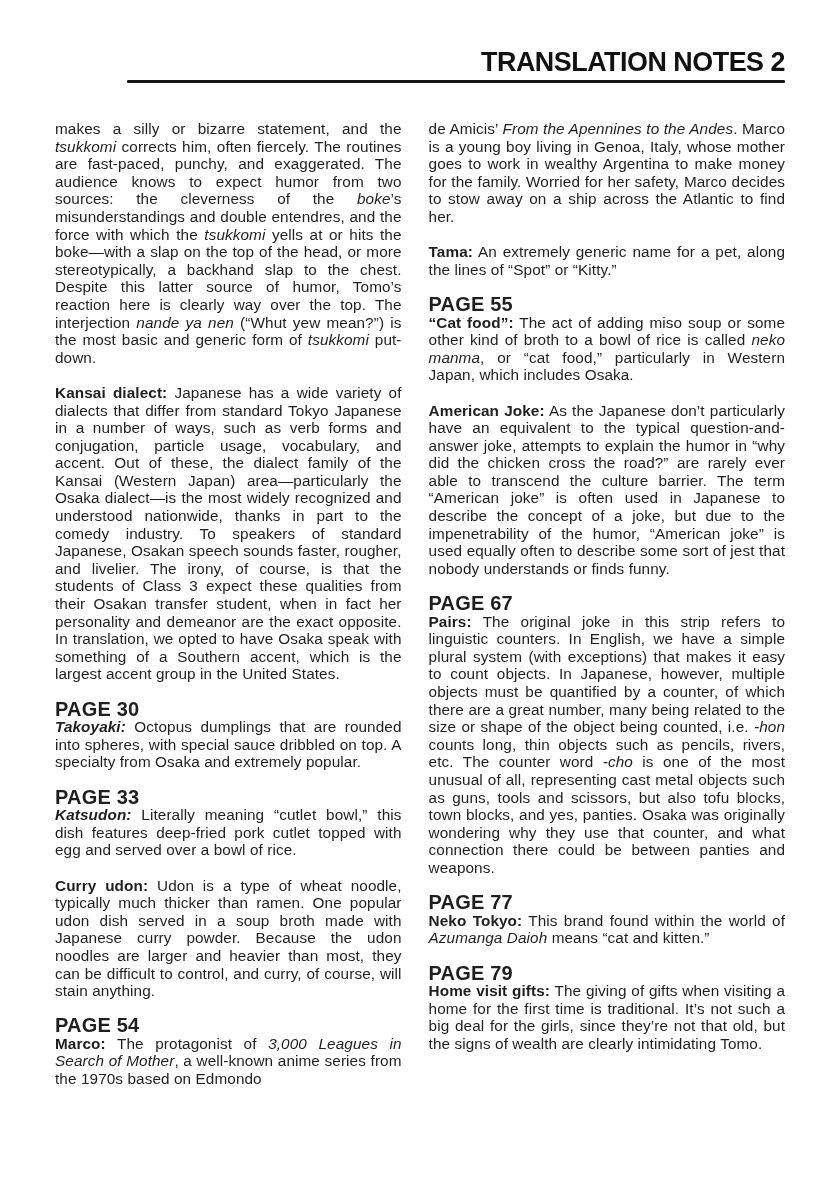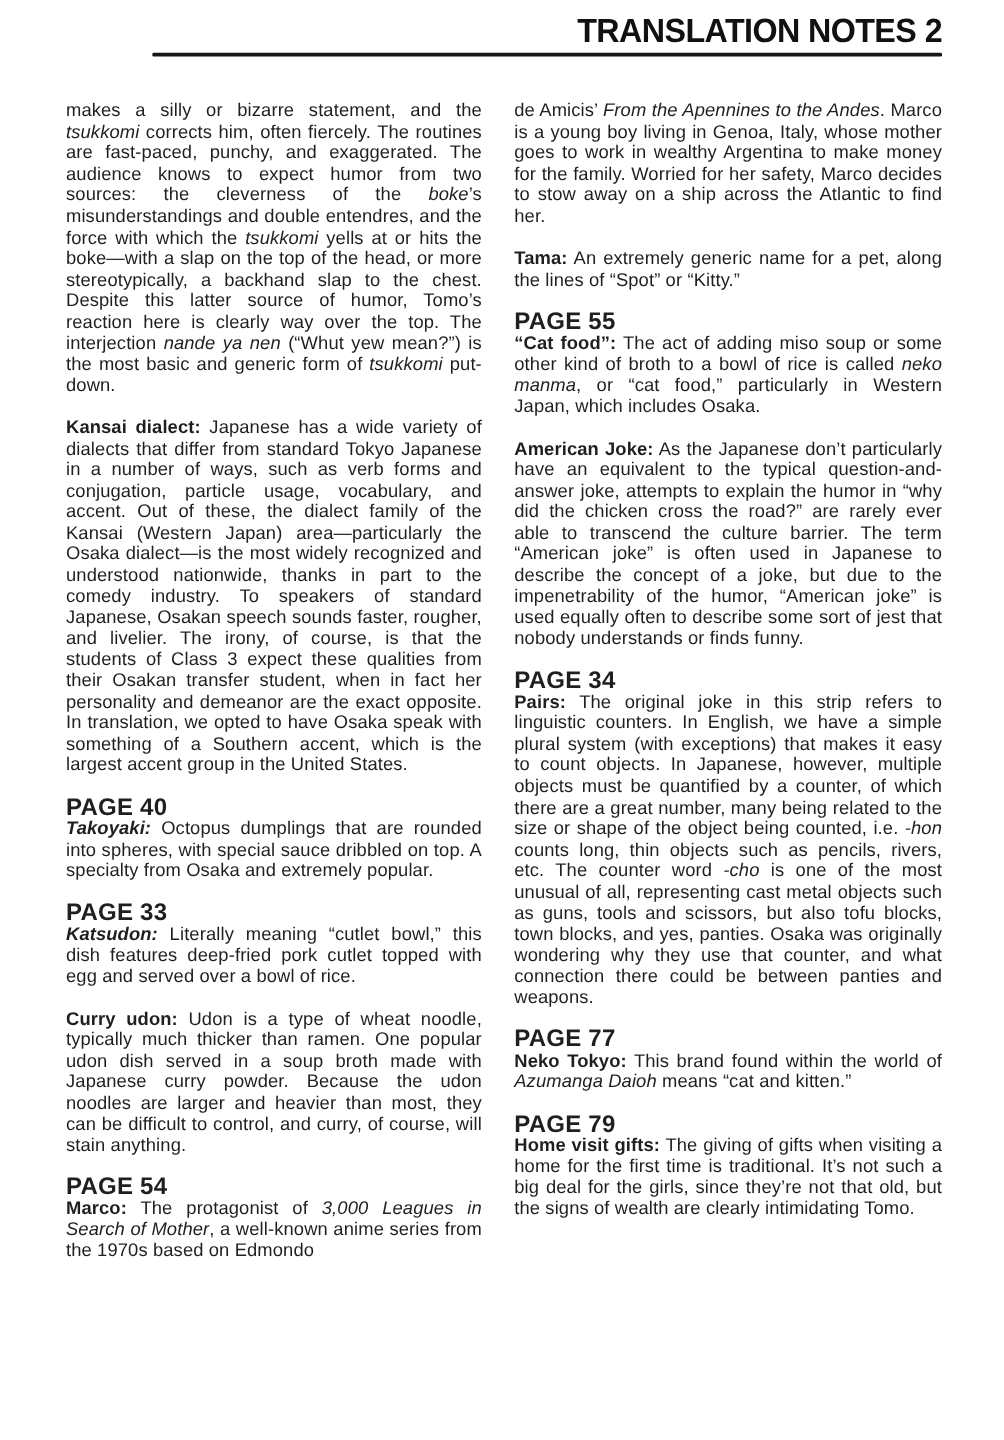--- a/index.html
+++ b/index.html
@@ -13,20 +13,21 @@
     overflow: hidden;
   }
   .page {
     box-sizing: border-box;
     width: 837px;
     height: 988px;
     padding: 12px 52px 0 55px;
     background: #ffffff;
     font-family: "Liberation Sans", "DejaVu Sans", sans-serif;
     color: #1f1f1f;
+    margin-top: 36px;
   }
   .header h1 {
     margin: 0;
     text-align: right;
     font-size: 28px;
     line-height: 28px;
     font-weight: bold;
     letter-spacing: -0.5px;
     transform: scaleX(0.96);
     transform-origin: 100% 50%;
@@ -71,35 +72,35 @@
 
 <div class="page">
   <div class="header">
     <h1>TRANSLATION NOTES 2</h1>
     <div class="rule"></div>
   </div>
   <div class="columns">
     <div class="col col-left">
         <p><span>makes a silly or bizarre statement, and the </span><span class="i">tsukkomi</span><span> corrects him, often fiercely. The routines are fast-paced, punchy, and exaggerated. The audience knows to expect humor from two sources: the cleverness of the </span><span class="i">boke</span><span>’s misunderstandings and double entendres, and the force with which the </span><span class="i">tsukkomi</span><span> yells at or hits the boke—with a slap on the top of the head, or more stereotypically, a backhand slap to the chest. Despite this latter source of humor, Tomo’s reaction here is clearly way over the top. The interjection </span><span class="i">nande ya nen</span><span> (“Whut yew mean?”) is the most basic and generic form of </span><span class="i">tsukkomi</span><span> put-down.</span></p>
         <p><span class="b">Kansai dialect:</span><span> Japanese has a wide variety of dialects that differ from standard Tokyo Japanese in a number of ways, such as verb forms and conjugation, particle usage, vocabulary, and accent. Out of these, the dialect family of the Kansai (Western Japan) area—particularly the Osaka dialect—is the most widely recognized and understood nationwide, thanks in part to the comedy industry. To speakers of standard Japanese, Osakan speech sounds faster, rougher, and livelier. The irony, of course, is that the students of Class 3 expect these qualities from their Osakan transfer student, when in fact her personality and demeanor are the exact opposite. In translation, we opted to have Osaka speak with something of a Southern accent, which is the largest accent group in the United States.</span></p>
-        <h3>PAGE 40</h3>
+        <h3>PAGE 30</h3>
         <p><span class="b i">Takoyaki:</span><span> Octopus dumplings that are rounded into spheres, with special sauce dribbled on top. A specialty from Osaka and extremely popular.</span></p>
         <h3>PAGE 33</h3>
         <p><span class="b i">Katsudon:</span><span> Literally meaning “cutlet bowl,” this dish features deep-fried pork cutlet topped with egg and served over a bowl of rice.</span></p>
         <p><span class="b">Curry udon:</span><span> Udon is a type of wheat noodle, typically much thicker than ramen. One popular udon dish served in a soup broth made with Japanese curry powder. Because the udon noodles are larger and heavier than most, they can be difficult to control, and curry, of course, will stain anything.</span></p>
         <h3>PAGE 54</h3>
         <p><span class="b">Marco:</span><span> The protagonist of </span><span class="i">3,000 Leagues in Search of Mother</span><span>, a well-known anime series from the 1970s based on Edmondo</span></p>
       </div>
     <div class="col col-right">
         <p><span>de Amicis’ </span><span class="i">From the Apennines to the Andes</span><span>. Marco is a young boy living in Genoa, Italy, whose mother goes to work in wealthy Argentina to make money for the family. Worried for her safety, Marco decides to stow away on a ship across the Atlantic to find her.</span></p>
         <p><span class="b">Tama:</span><span> An extremely generic name for a pet, along the lines of “Spot” or “Kitty.”</span></p>
         <h3>PAGE 55</h3>
         <p><span class="b">“Cat food”:</span><span> The act of adding miso soup or some other kind of broth to a bowl of rice is called </span><span class="i">neko manma</span><span>, or “cat food,” particularly in Western Japan, which includes Osaka.</span></p>
         <p><span class="b">American Joke:</span><span> As the Japanese don’t particularly have an equivalent to the typical question-and-answer joke, attempts to explain the humor in “why did the chicken cross the road?” are rarely ever able to transcend the culture barrier. The term “American joke” is often used in Japanese to describe the concept of a joke, but due to the impenetrability of the humor, “American joke” is used equally often to describe some sort of jest that nobody understands or finds funny.</span></p>
-        <h3>PAGE 34</h3>
+        <h3>PAGE 67</h3>
         <p><span class="b">Pairs:</span><span> The original joke in this strip refers to linguistic counters. In English, we have a simple plural system (with exceptions) that makes it easy to count objects. In Japanese, however, multiple objects must be quantified by a counter, of which there are a great number, many being related to the size or shape of the object being counted, i.e. </span><span class="i">-hon</span><span> counts long, thin objects such as pencils, rivers, etc. The counter word </span><span class="i">-cho</span><span> is one of the most unusual of all, representing cast metal objects such as guns, tools and scissors, but also tofu blocks, town blocks, and yes, panties. Osaka was originally wondering why they use that counter, and what connection there could be between panties and weapons.</span></p>
         <h3>PAGE 77</h3>
         <p><span class="b">Neko Tokyo:</span><span> This brand found within the world of </span><span class="i">Azumanga Daioh</span><span> means “cat and kitten.”</span></p>
         <h3>PAGE 79</h3>
         <p><span class="b">Home visit gifts:</span><span> The giving of gifts when visiting a home for the first time is traditional. It’s not such a big deal for the girls, since they’re not that old, but the signs of wealth are clearly intimidating Tomo.</span></p>
       </div>
   </div>
 </div>
 
 </body></html>

